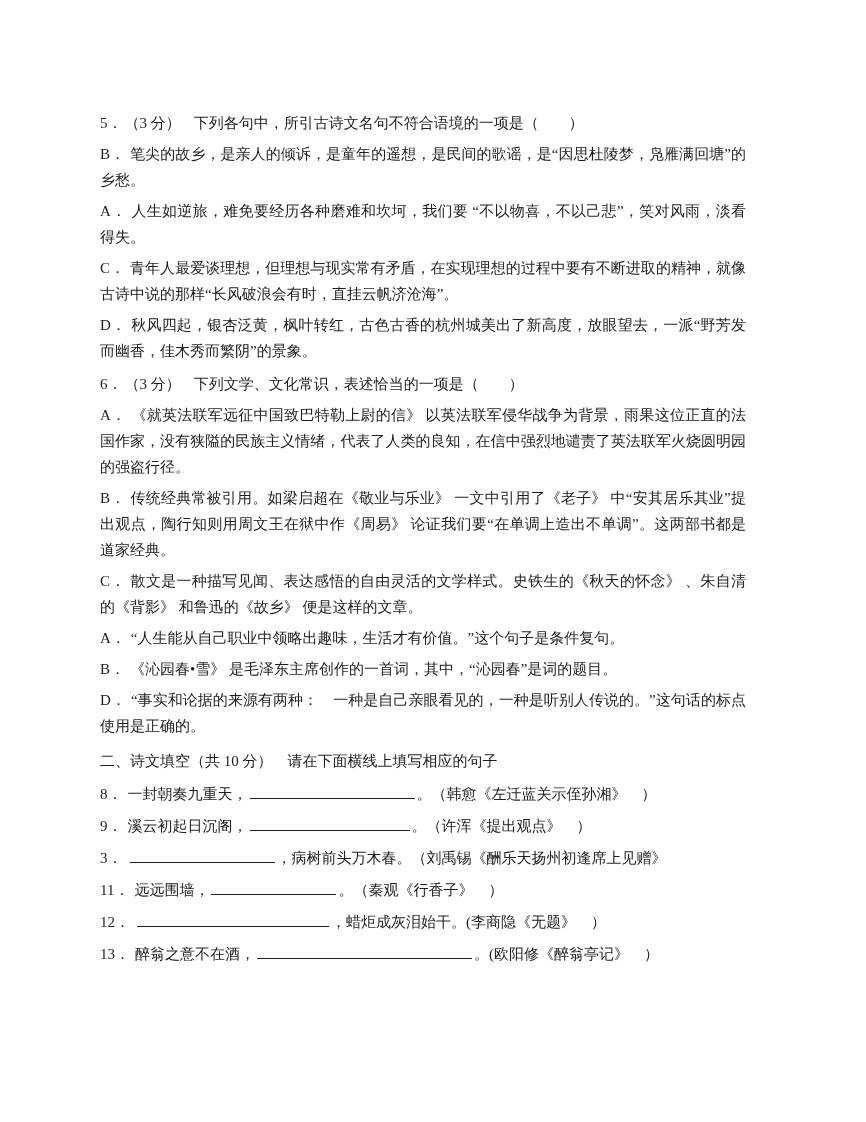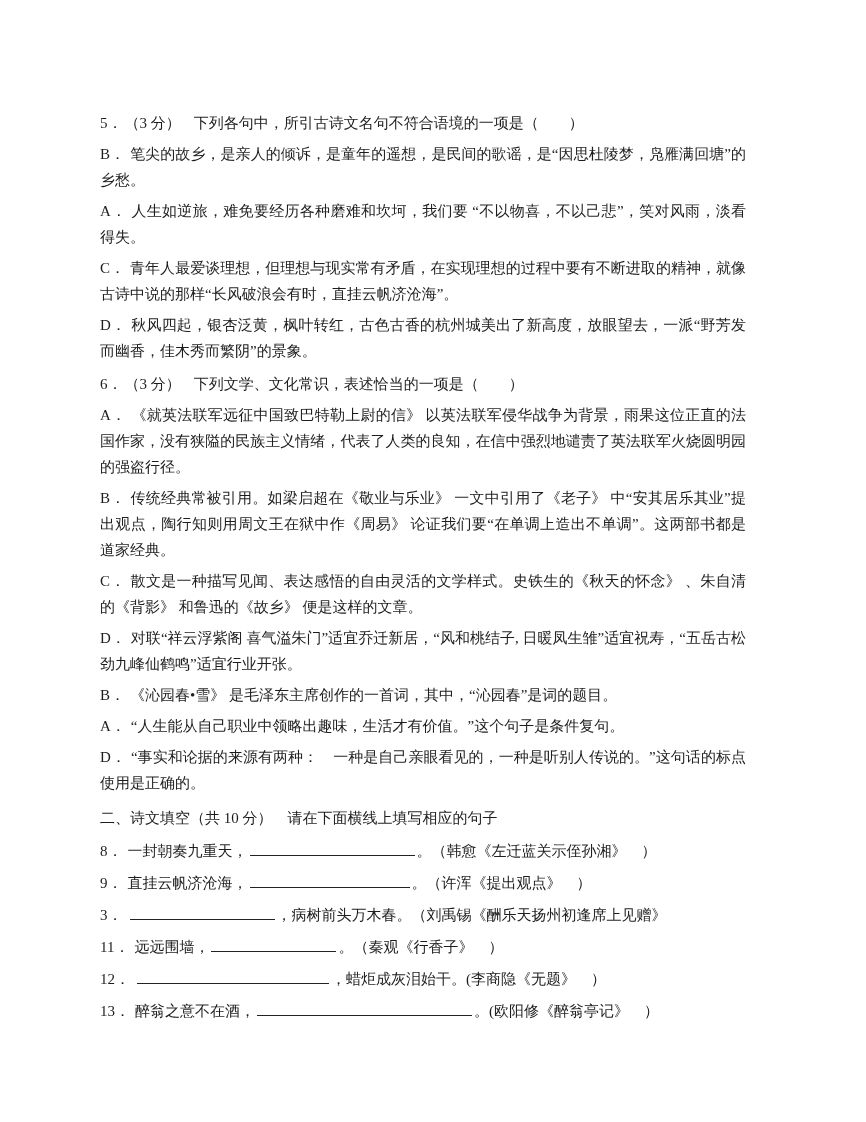--- a/index.html
+++ b/index.html
@@ -71,41 +71,38 @@
   </p>
   <p class="option">
     <span class="opt-label">A．</span><span>《就英法联军远征中国致巴特勒上尉的信》 以英法联军侵华战争为背景，雨果这位正直的法国作家，没有狭隘的民族主义情绪，代表了人类的良知，在信中强烈地谴责了英法联军火烧圆明园的强盗行径。</span>
   </p>
   <p class="option">
     <span class="opt-label">B．</span><span>传统经典常被引用。如梁启超在《敬业与乐业》 一文中引用了《老子》 中“安其居乐其业”提出观点，陶行知则用周文王在狱中作《周易》 论证我们要“在单调上造出不单调”。这两部书都是道家经典。</span>
   </p>
   <p class="option">
     <span class="opt-label">C．</span><span>散文是一种描写见闻、表达感悟的自由灵活的文学样式。史铁生的《秋天的怀念》 、朱自清的《背影》 和鲁迅的《故乡》 便是这样的文章。</span>
   </p>
-  <p class="option">
-    <span class="opt-label">D．</span><span>对联“祥云浮紫阁 喜气溢朱门”适宜乔迁新居，“风和桃结子, 日暖凤生雏”适宜祝寿，“五岳古松劲九峰仙鹤鸣”适宜行业开张。</span>
-  </p>
 
   <p class="option">
-    <span class="opt-label">B．</span><span>《沁园春•雪》 是毛泽东主席创作的一首词，其中，“沁园春”是词的题目。</span>
+    <span class="opt-label">A．</span><span>“人生能从自己职业中领略出趣味，生活才有价值。”这个句子是条件复句。</span>
   </p>
   <p class="option">
-    <span class="opt-label">A．</span><span>“人生能从自己职业中领略出趣味，生活才有价值。”这个句子是条件复句。</span>
+    <span class="opt-label">B．</span><span>《沁园春•雪》 是毛泽东主席创作的一首词，其中，“沁园春”是词的题目。</span>
   </p>
   <p class="option">
     <span class="opt-label">D．</span><span>“事实和论据的来源有两种：　一种是自己亲眼看见的，一种是听别人传说的。”这句话的标点使用是正确的。</span>
   </p>
 
   <p class="section-heading">二、诗文填空（共 10 分）　请在下面横线上填写相应的句子</p>
 
   <p class="fill-item">
     <span class="fill-num">8．</span><span>一封朝奏九重天，</span><span class="blank" style="width:165px"></span><span>。（韩愈《左迁蓝关示侄孙湘》　）</span>
   </p>
   <p class="fill-item">
-    <span class="fill-num">9．</span><span>直挂云帆济沧海，</span><span class="blank" style="width:160px"></span><span>。（许浑《提出观点》　）</span>
+    <span class="fill-num">9．</span><span>溪云初起日沉阁，</span><span class="blank" style="width:160px"></span><span>。（许浑《提出观点》　）</span>
   </p>
   <p class="fill-item">
     <span class="fill-num">3．</span><span></span><span class="blank" style="width:145px"></span><span>，病树前头万木春。（刘禹锡《酬乐天扬州初逢席上见赠》</span>
   </p>
   <p class="fill-item">
     <span class="fill-num">11．</span><span>远远围墙，</span><span class="blank" style="width:125px"></span><span>。（秦观《行香子》　）</span>
   </p>
   <p class="fill-item">
     <span class="fill-num">12．</span><span></span><span class="blank" style="width:192px"></span><span>，蜡炬成灰泪始干。(李商隐《无题》　）</span>
   </p>

